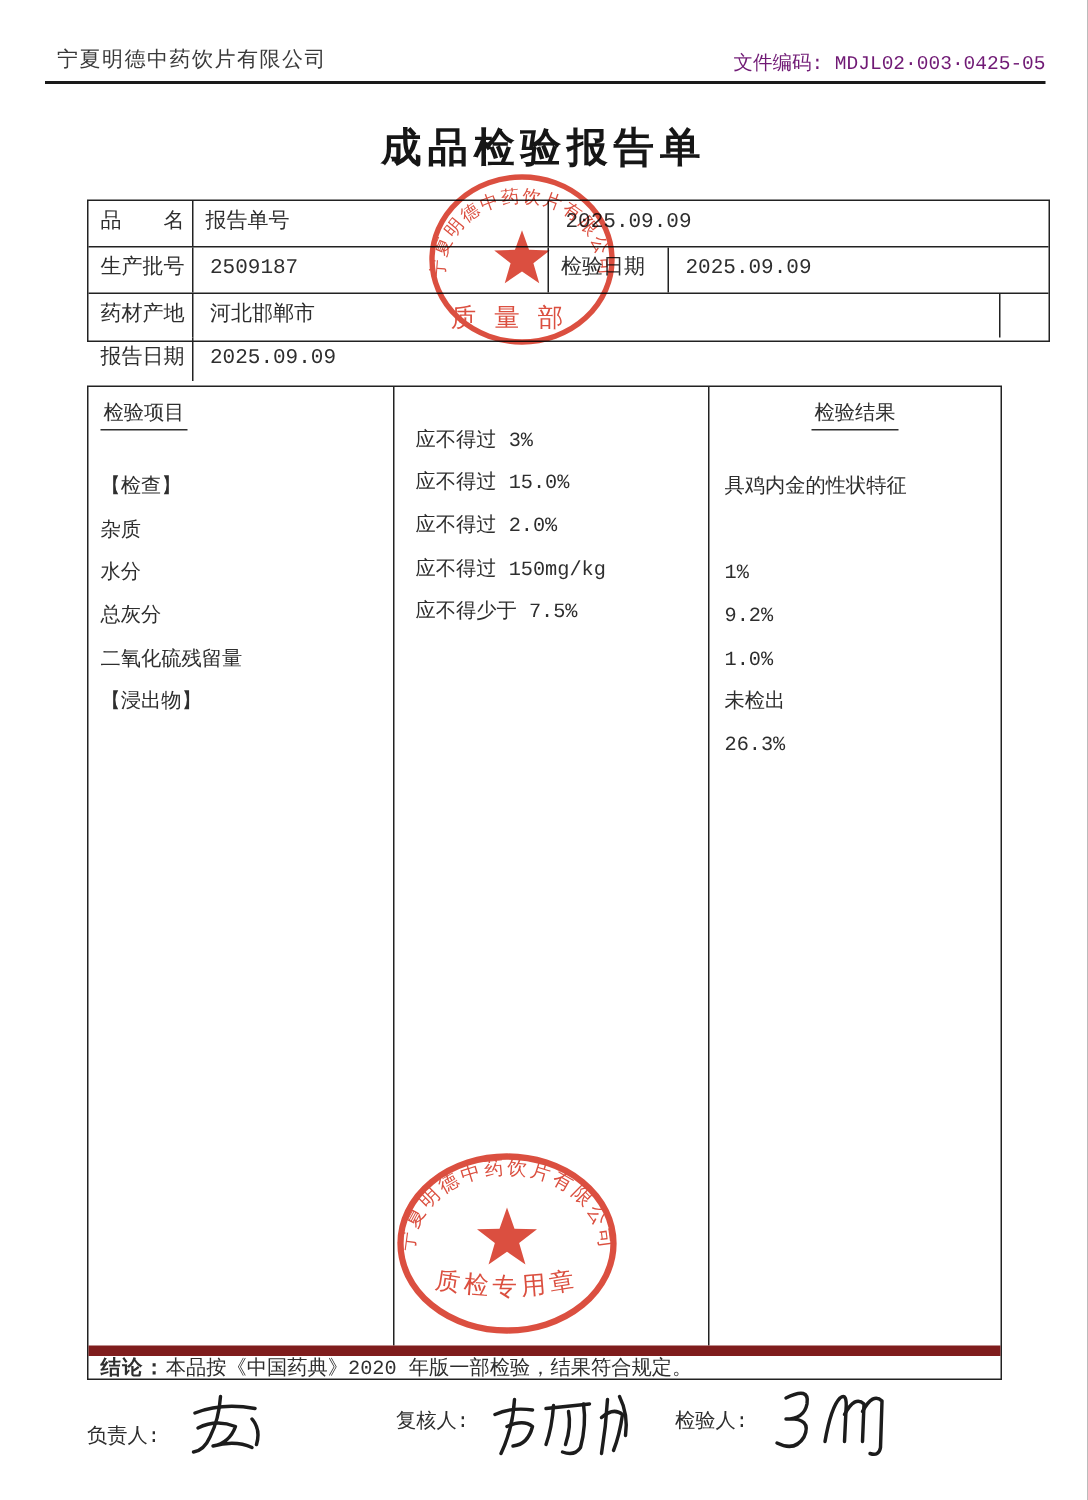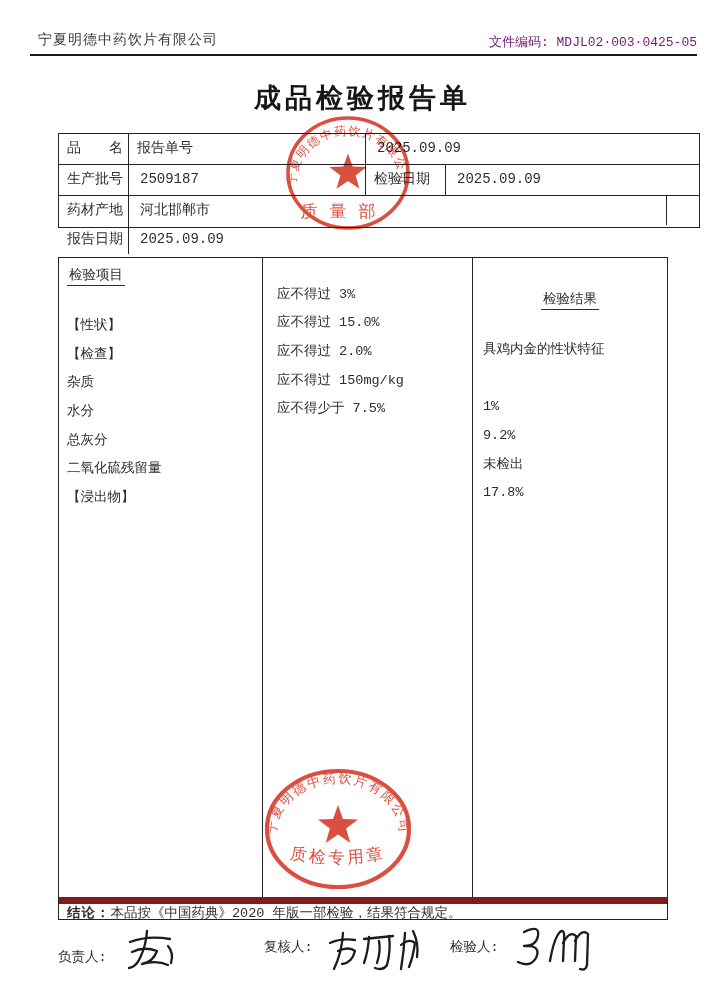--- a/index.html
+++ b/index.html
@@ -27,21 +27,21 @@
   .i-cell.last { border-right:none; }
   .i-cell.val { padding-left:11px; }
 
   
   .inspect-table { position:absolute; left:58px; top:257px; width:610px; height:663px;
                    border:1px solid #222; display:flex; flex-direction:column; }
   .inspect-body { display:flex; flex:1; }
   .icol { height:100%; }
   .icol-1 { width:204px; border-right:1px solid #222; }
   .icol-2 { width:210px; border-right:1px solid #222; }
-  .icol-3 { width:194px;margin-top:24px; }
+  .icol-3 { width:194px; }
   .ih { height:60px; padding-top:8px; font-size:13.5px; }
   .icol-1 .ih { padding-left:8px; }
   .icol-2 .ih, .icol-3 .ih { text-align:center; }
   .ih span { border-bottom:1px solid #2e2e2e; padding:0 2px 2px 2px; }
   .ir { height:28.7px; font-size:13.5px; line-height:1.25; white-space:nowrap; }
   .icol-1 .ir { padding-left:8px; }
   .icol-2 .ir { padding-left:14px; }
   .icol-3 .ir { padding-left:10px; }
   .conclusion { height:22px; border-top:7px solid #7f1d1d; font-size:13.5px; line-height:20px; padding-left:8px; white-space:nowrap; }
   .conclusion b { letter-spacing:1px; }
@@ -84,21 +84,20 @@
       <div class="i-cell val">河北邯郸市</div>
       <div class="i-cell">报告日期</div>
       <div class="i-cell val last">2025.09.09</div>
     </div>
   </div>
 
   <div class="inspect-table">
     <div class="inspect-body">
       <div class="icol icol-1">
         <div class="ih"><span>检验项目</span></div>
-        <div class="ir">【性状】</div>
         <div class="ir">【检查】</div>
         <div class="ir">杂质</div>
         <div class="ir">水分</div>
         <div class="ir">总灰分</div>
         <div class="ir">二氧化硫残留量</div>
         <div class="ir">【浸出物】</div>
       </div>
       <div class="icol icol-2">
         <div class="ir"></div>
         <div class="ir">应不得过 3%</div>
@@ -106,22 +105,23 @@
         <div class="ir">应不得过 2.0%</div>
         <div class="ir">应不得过 150mg/kg</div>
         <div class="ir">应不得少于 7.5%</div>
       </div>
       <div class="icol icol-3">
         <div class="ih"><span>检验结果</span></div>
         <div class="ir">具鸡内金的性状特征</div>
         <div class="ir"></div>
         <div class="ir">1%</div>
         <div class="ir">9.2%</div>
+        <div class="ir">1.0%</div>
         <div class="ir">未检出</div>
-        <div class="ir">17.8%</div>
+        <div class="ir">26.3%</div>
       </div>
     </div>
     <div class="conclusion">
       <b>结论：</b><span>本品按《中国药典》2020 年版一部检验，结果符合规定。</span>
     </div>
   </div>
 
   <svg class="stamp stamp-top" width="128" height="120" viewBox="0 0 128 120">
     <defs>
       <path id="qd-arc" d="M 13,77 A 52,47 0 1 1 115,77"></path>

